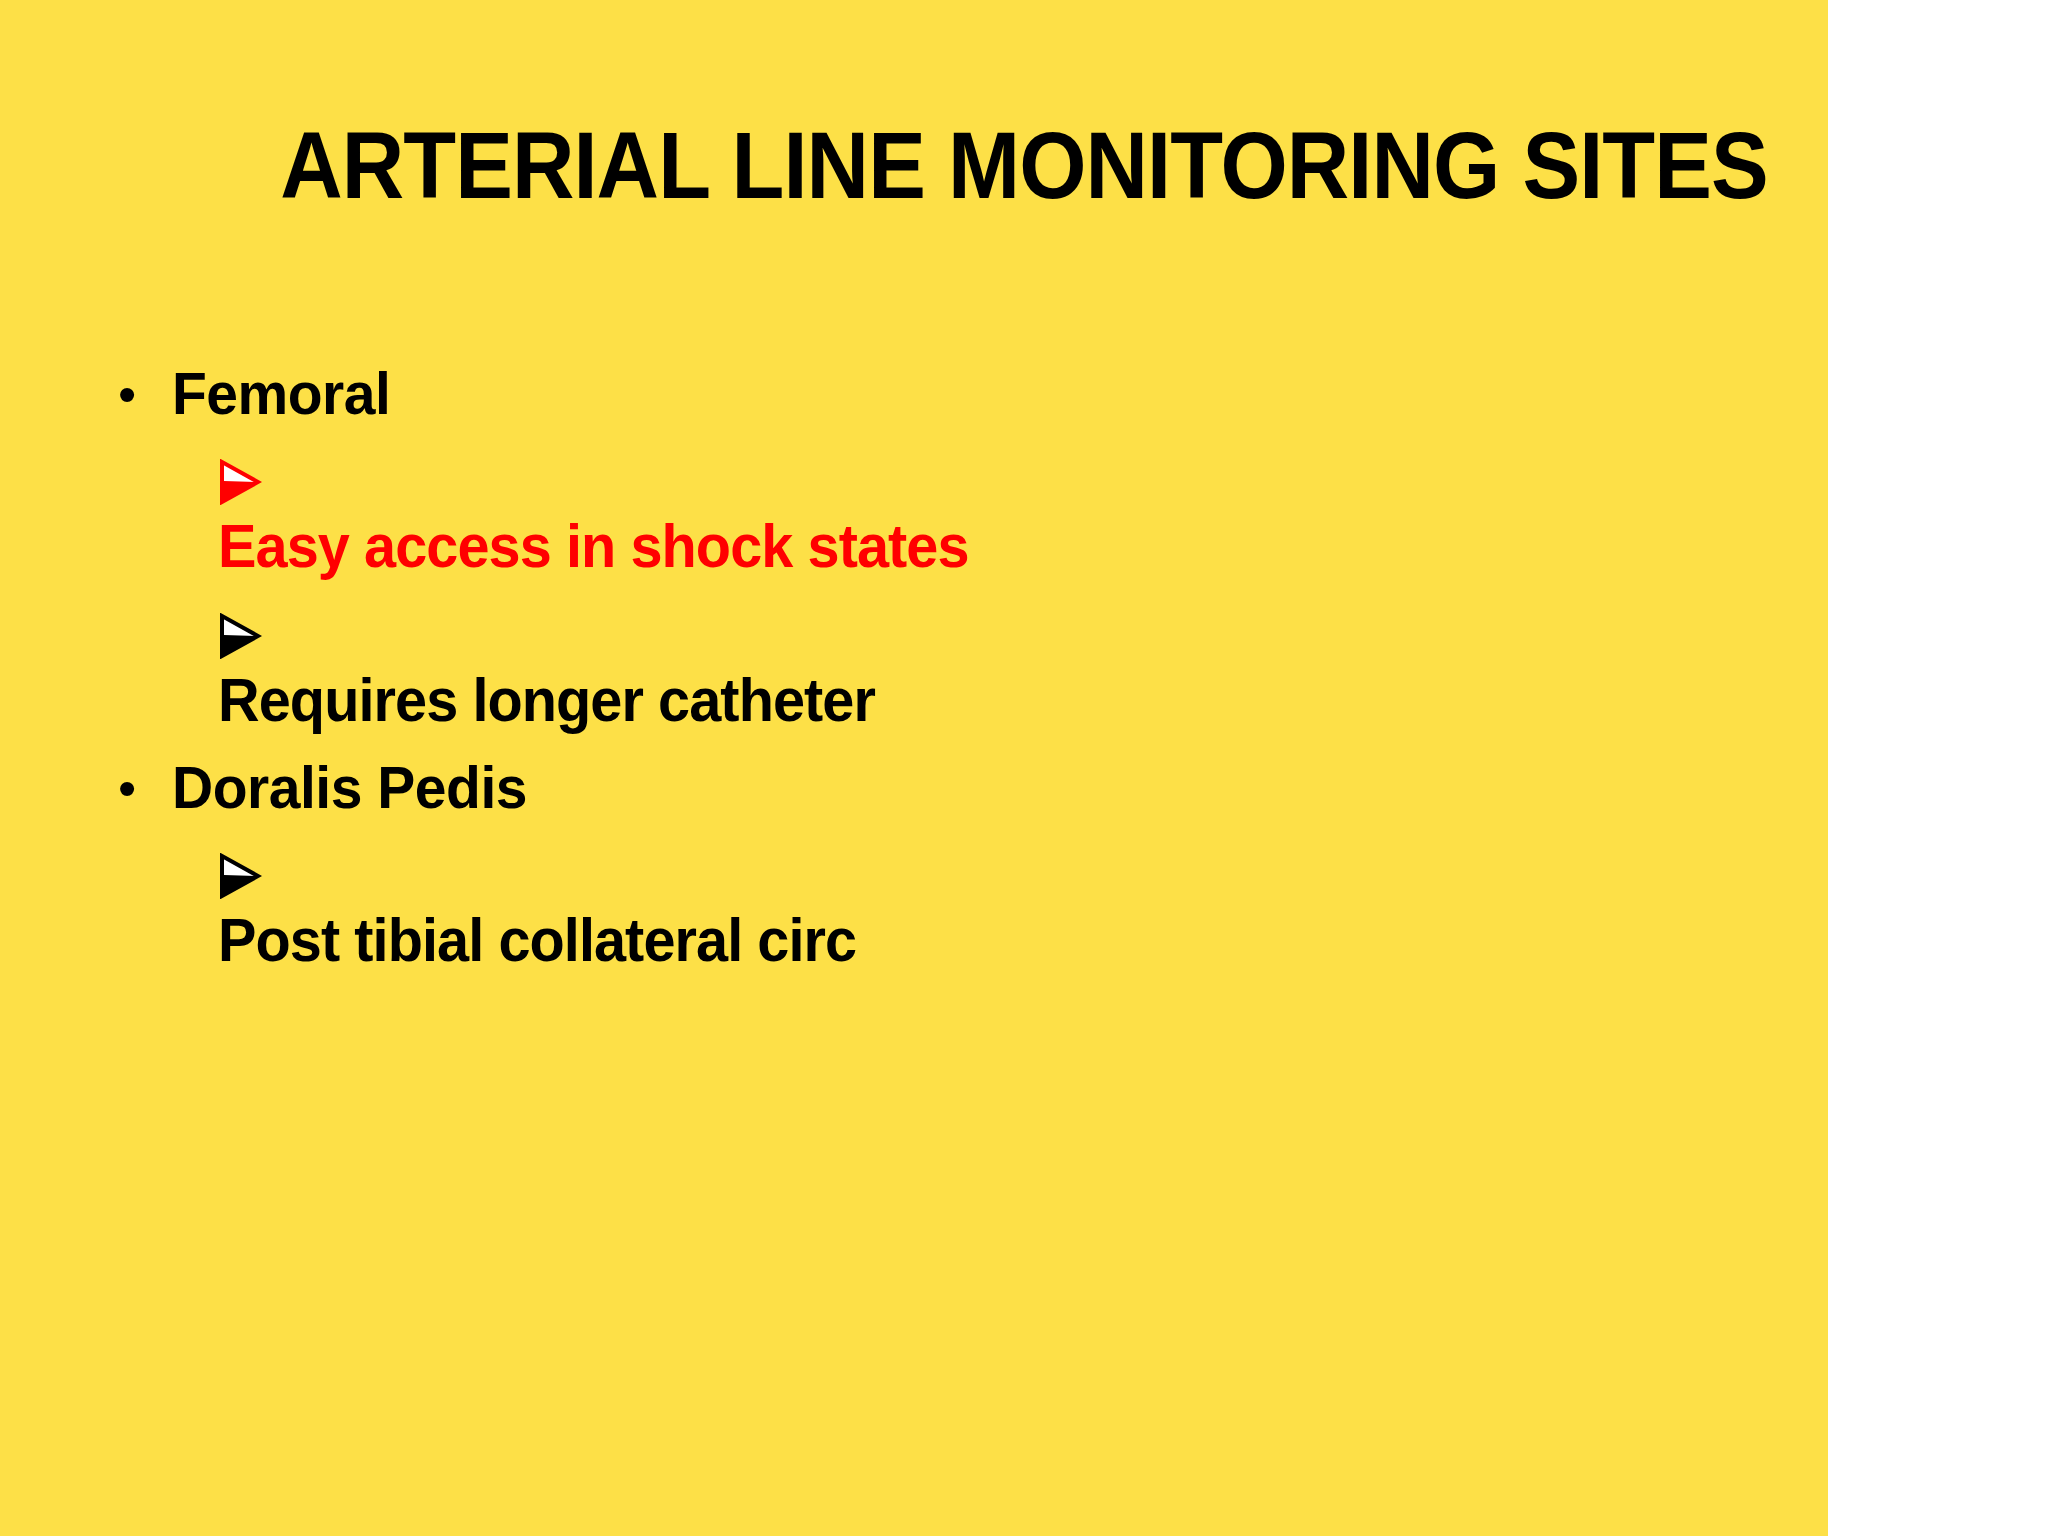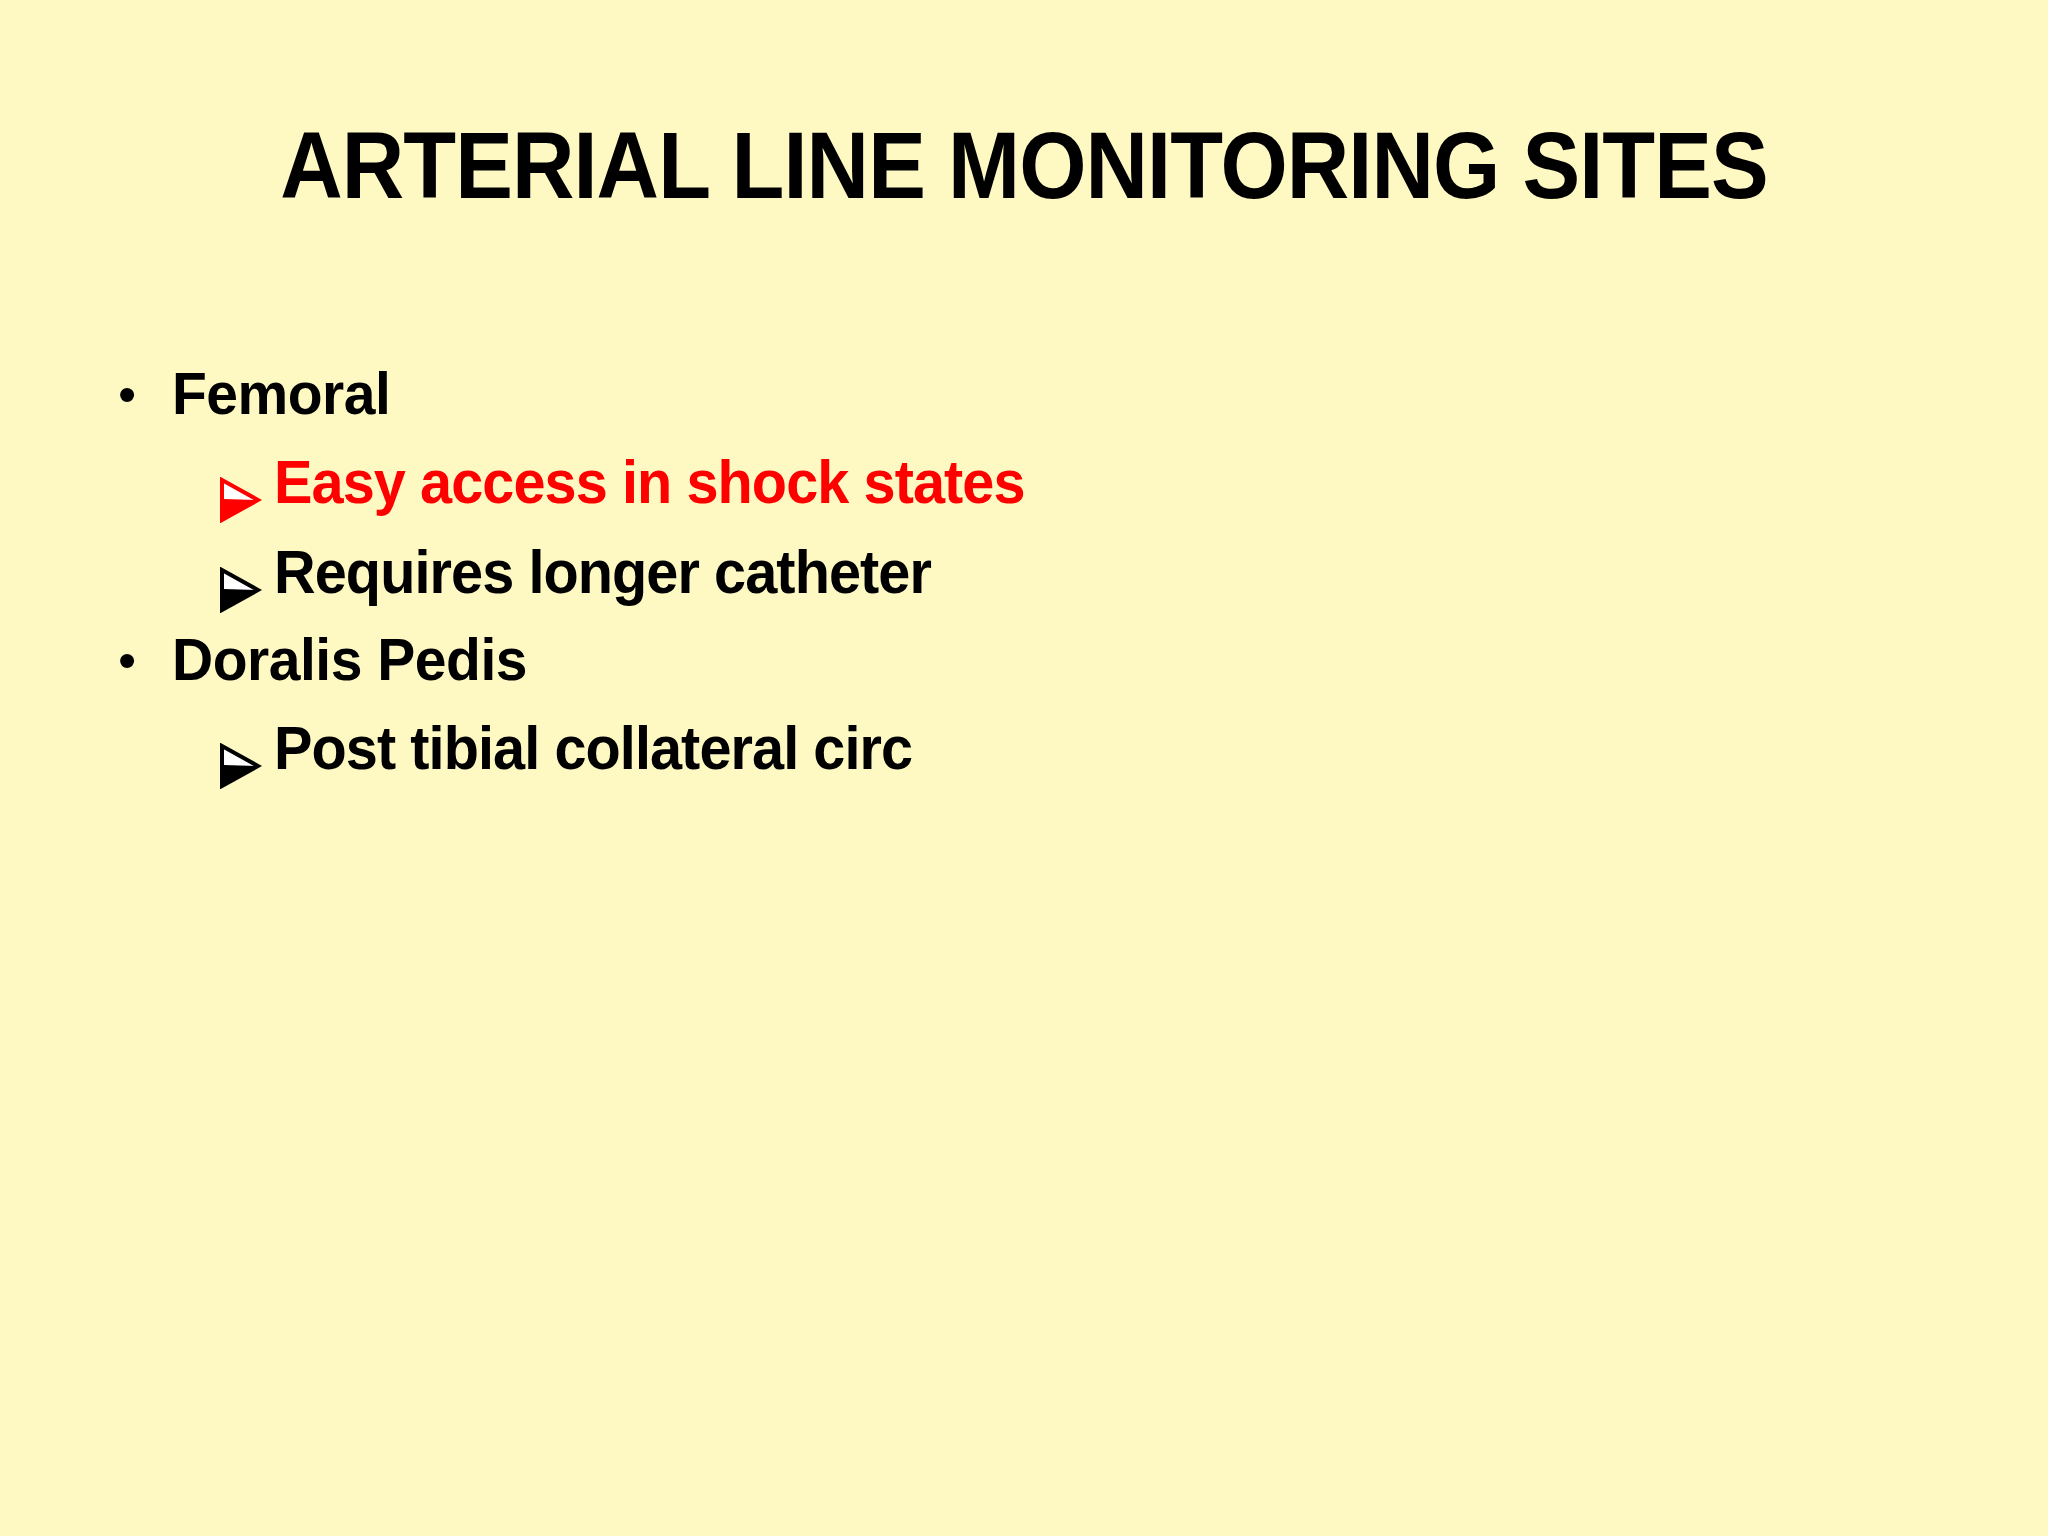--- a/index.html
+++ b/index.html
@@ -11,23 +11,23 @@
   body {
     width: 2048px;
     height: 1536px;
     overflow: hidden;
     font-family: "DejaVu Sans", sans-serif;
     color: #000000;
   }
 
   .slide {
     position: relative;
-    width: 2048px;
+    width: 1828px;
     height: 1536px;
-    background: #fef9c3;
+    background: #fde047;
     box-sizing: border-box;
   }
 
   
   .slide-title {
     position: absolute;
     left: 0;
     top: 118px;
     width: 2048px;
     text-align: center;
@@ -74,24 +74,25 @@
     line-height: 78px;
     letter-spacing: -0.5px;
     color: #000000;
     transform: scaleX(0.95);
     transform-origin: left center;
     white-space: nowrap;
   }
 
   .lvl2 {
     display: flex;
-    align-items: flex-end;
+    align-items: flex-start;
     margin-left: 110px;
     margin-top: 8px;
     margin-bottom: 8px;
+    flex-direction: column;
   }
   .lvl2 .arrow {
     flex: 0 0 auto;
     width: 56px;
     padding-top: 18px;
     box-sizing: border-box;
   }
   .lvl2 .arrow svg { display: block; }
   .lvl2 .txt {
     font-family: "Liberation Sans", sans-serif;

